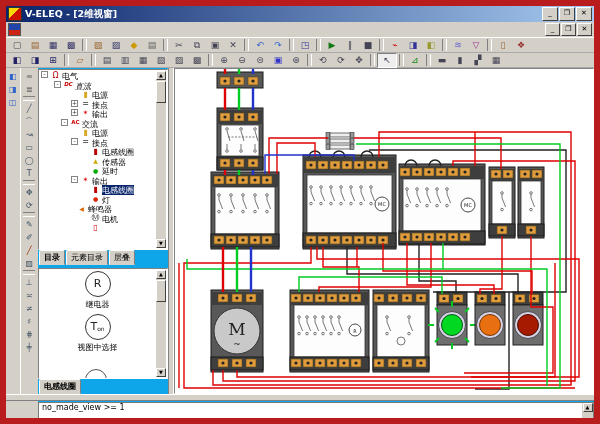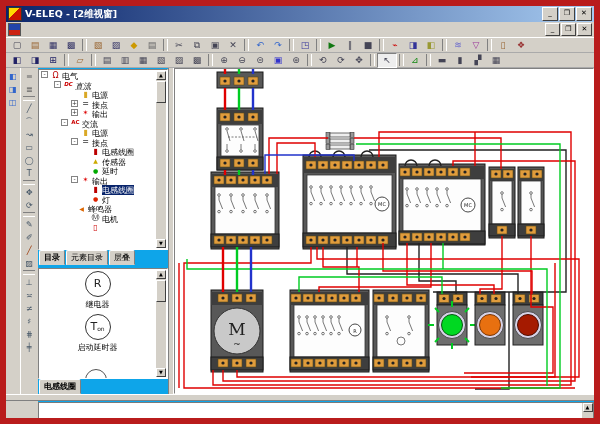--- a/index.html
+++ b/index.html
@@ -484,21 +484,21 @@
                 <span class="sub"></span>
               </div>
               <div class="plabel">继电器</div>
             </div>
 
             <div class="previtem">
               <div class="psym">
                 <span>T</span>
                 <span class="sub">on</span>
               </div>
-              <div class="plabel">启动延时器</div>
+              <div class="plabel">视图中选择</div>
             </div>
           </div>
         <div class="partialcircle" style="position:absolute;left:46px;bottom:-13px;"></div>
         <div class="vscroll">
           <div class="sarrow">▲</div>
           <div class="sthumb"></div>
           <div class="sarrow">▼</div>
         </div>
       </div>
 
@@ -822,20 +822,21 @@
       </svg>
     </div>
   </div>
 
   <div class="hsplit"></div>
   <div class="outputrow">
     <div class="outpad"></div>
     <div class="outbox">
       <div class="outlines">
 
+          <div class="outline">no_made_view &gt;= 1</div>
         </div>
       <div class="outscroll">
         <div class="sarrow">▲</div>
         <div class="sarrow">▼</div>
       </div>
     </div>
   </div>
 
 </div>
 

